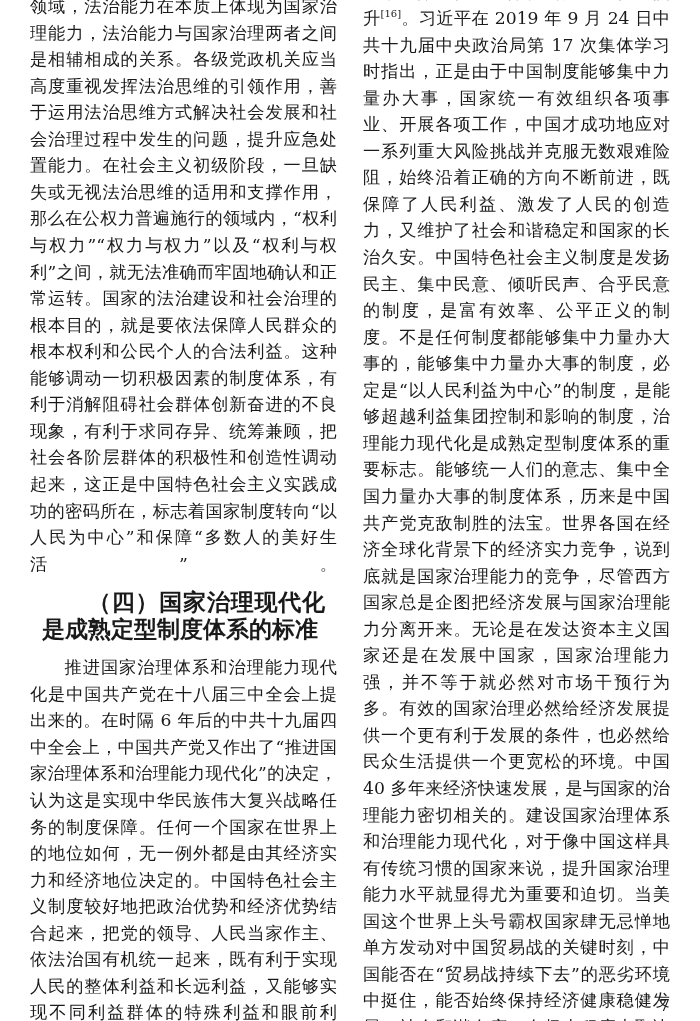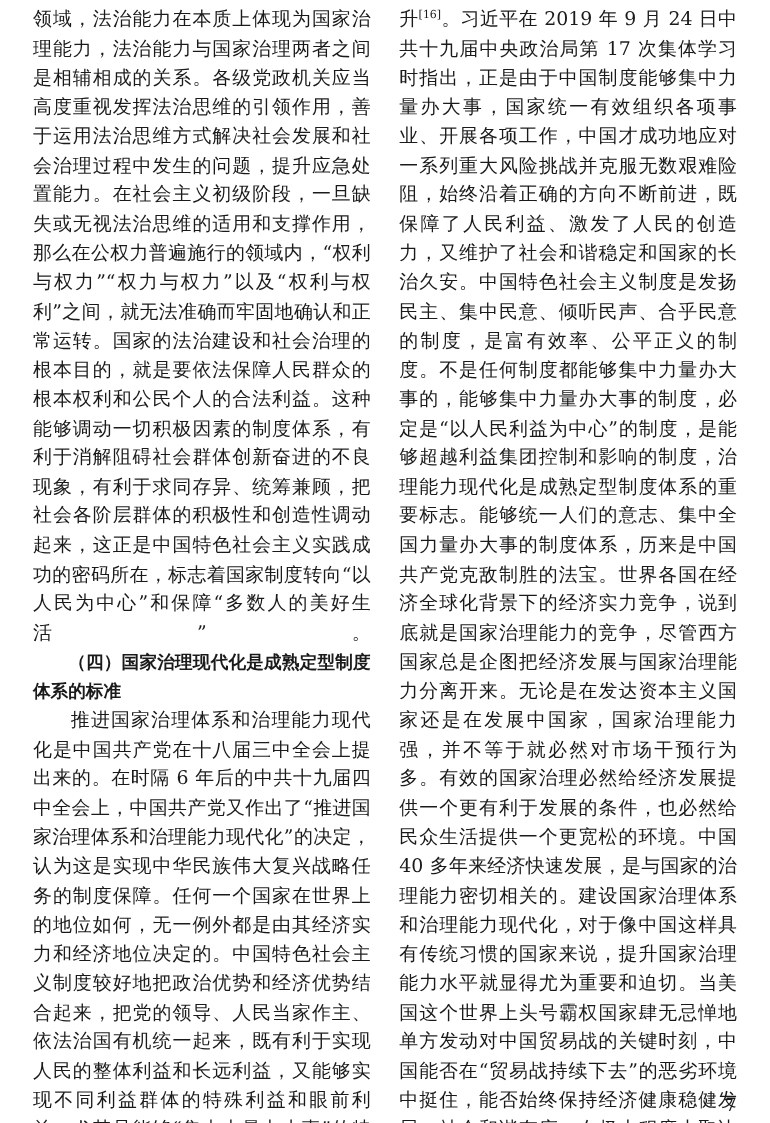--- a/index.html
+++ b/index.html
@@ -51,23 +51,23 @@
     font-weight: 400;
   }
   .para.indent {
     text-indent: 2em;
   }
   .para.tail {
     text-align-last: justify;
   }
 
   .heading-sub {
-    font-size: 16px;
+    font-size: 23px;
     line-height: 26.55px;
-    margin: 0;
+    margin: 12px;
     font-weight: bold;
     font-family: "DejaVu Sans", "Liberation Sans", sans-serif;
     text-indent: 2em;
     text-align: justify;
     text-align-last: left;
   }
 
   sup.fnref {
     font-size: 10px;
     vertical-align: super;

